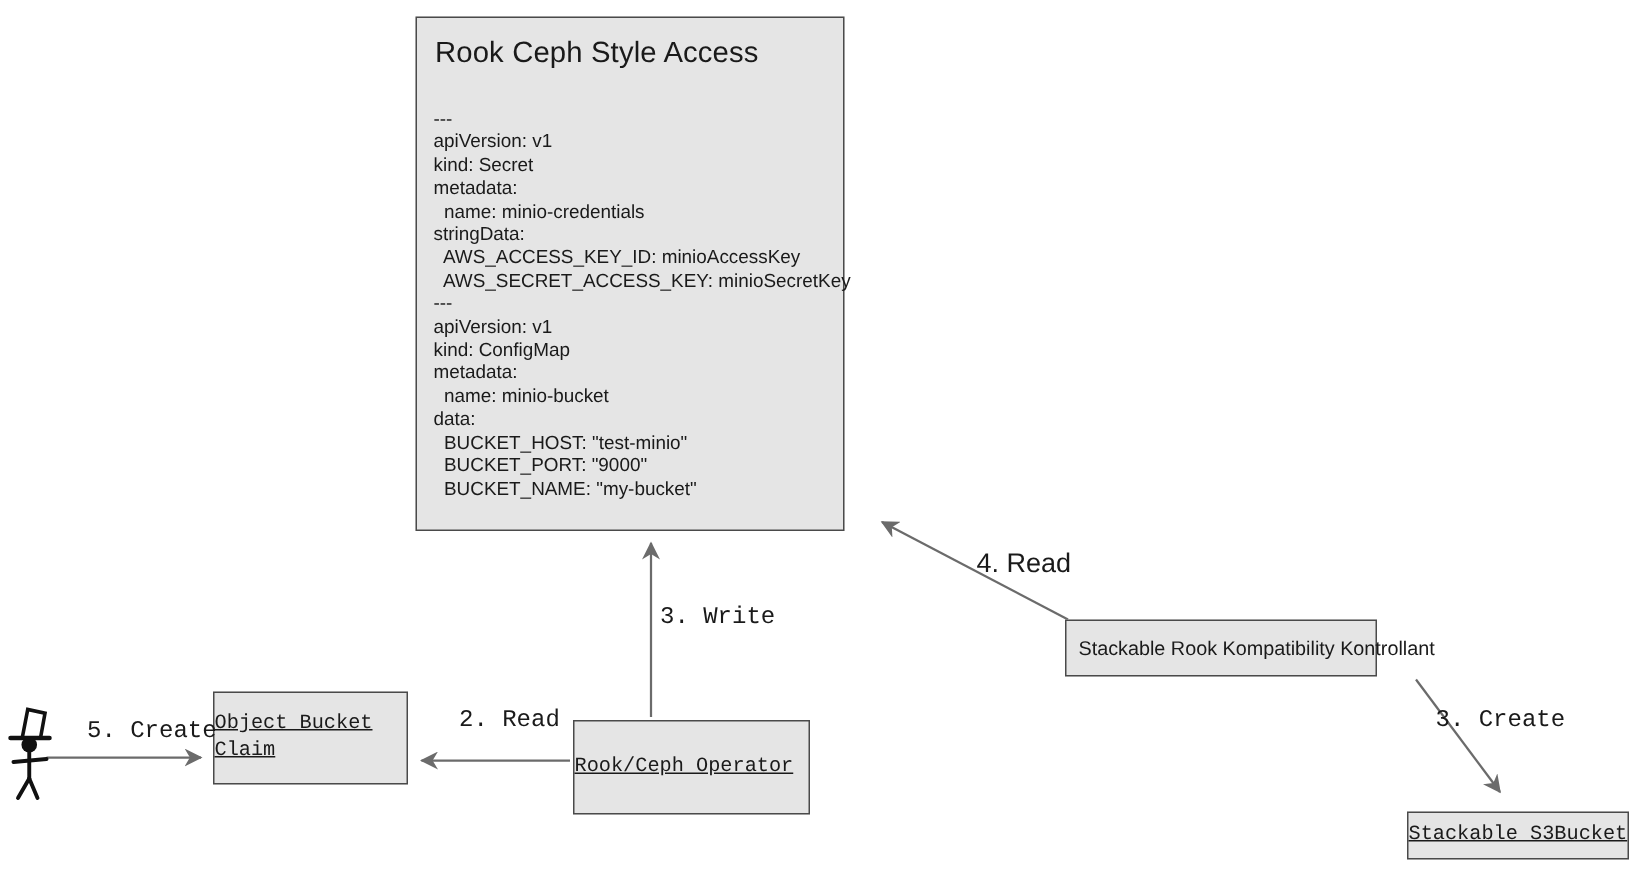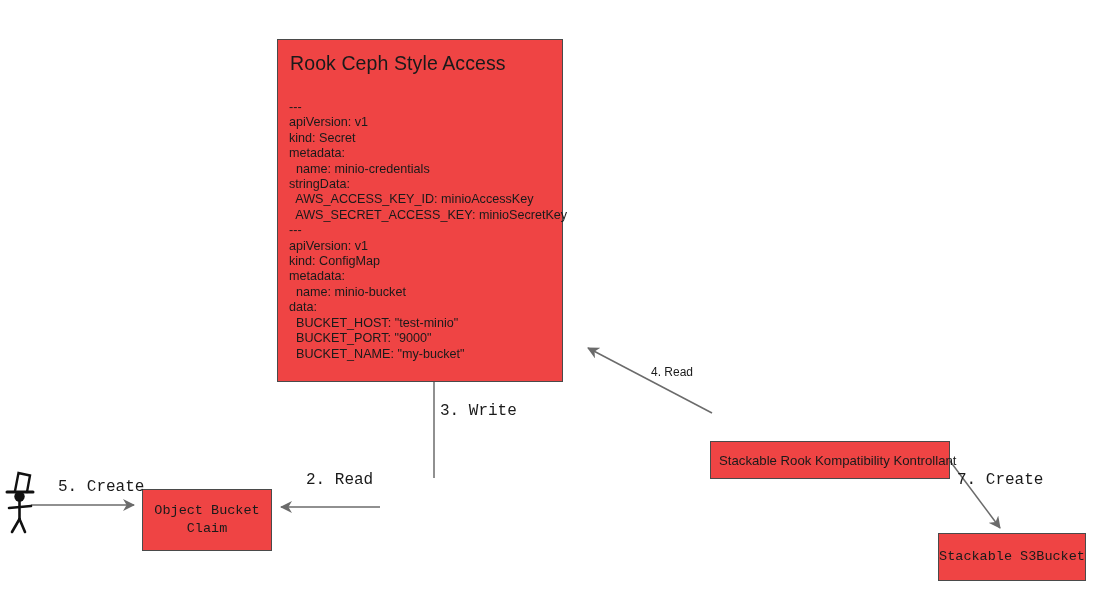--- a/index.html
+++ b/index.html
@@ -12,22 +12,21 @@
     width: 1094px;
     height: 591px;
     background: #ffffff;
     overflow: hidden;
     font-family: "Liberation Sans", sans-serif;
   }
   .box {
     position: absolute;
     box-sizing: border-box;
     border: 1.4px solid #4a4a4a;
-    background: #ef4444;
-    margin-top: 28px;
+    background: #e5e5e5;
   }
   .yaml-box {
     left: 277px;
     top: 11px;
     width: 286px;
     height: 343px;
   }
   .yaml-title {
     position: absolute;
     left: 12px;
@@ -47,74 +46,74 @@
     line-height: 15.4px;
     color: #1a1a1a;
     white-space: pre;
   }
   .mono-box-label {
     position: absolute;
     left: 0;
     right: 0;
     top: 50%;
     transform: translateY(-50%);
-    text-align: center;
     font-family: "Liberation Mono", "DejaVu Sans Mono", monospace;
     font-size: 13.5px;
     line-height: 18px;
     color: #1a1a1a;
     white-space: pre-line;
+    text-decoration: underline;
   }
   .obc-box {
     left: 142px;
     top: 461px;
     width: 130px;
     height: 62px;
   }
   .operator-box {
     left: 382px;
     top: 480px;
     width: 158px;
     height: 63px;
   }
   .srkk-box {
     left: 710px;
     top: 413px;
-    width: 240px;
+    width: 208px;
     height: 38px;
   }
   .srkk-label {
     position: absolute;
     left: 8px;
     right: 2px;
     top: 50%;
     transform: translateY(-50%);
     font-family: "Liberation Sans", sans-serif;
     font-size: 13.2px;
     color: #1a1a1a;
     white-space: nowrap;
     text-align: left;
   }
   .s3bucket-box {
     left: 938px;
-    top: 505px;
+    top: 541px;
     width: 148px;
-    height: 48px;
+    height: 32px;
   }
   .arrow-label-mono {
     position: absolute;
     font-family: "Liberation Mono", "DejaVu Sans Mono", monospace;
     font-size: 16px;
     color: #1a1a1a;
     white-space: nowrap;
   }
   .arrow-label-sans {
     position: absolute;
     font-family: "Liberation Sans", sans-serif;
-    font-size: 12px;
+    font-size: 18px;
     color: #1a1a1a;
     white-space: nowrap;
   }
   svg.overlay {
     position: absolute;
     left: 0;
     top: 0;
     width: 1094px;
     height: 591px;
     pointer-events: none;
@@ -197,28 +196,31 @@
   BUCKET_HOST: "test-minio"
   BUCKET_PORT: "9000"
   BUCKET_NAME: "my-bucket"</div>
   </div>
 
   <div class="box obc-box">
     <div class="mono-box-label">Object Bucket
 Claim</div>
   </div>
 
+  <div class="box operator-box">
+    <div class="mono-box-label">Rook/Ceph Operator</div>
+  </div>
 
   <div class="box srkk-box">
     <div class="srkk-label">Stackable Rook Kompatibility Kontrollant</div>
   </div>
 
   <div class="box s3bucket-box">
     <div class="mono-box-label">Stackable S3Bucket</div>
   </div>
 
   <div class="arrow-label-mono" style="left:58px; top:478px;">5. Create</div>
   <div class="arrow-label-mono" style="left:306px; top:471px;text-align:right;">2. Read</div>
   <div class="arrow-label-mono" style="left:440px; top:402px;">3. Write</div>
   <div class="arrow-label-sans" style="left:651px; top:365px;">4. Read</div>
-  <div class="arrow-label-mono" style="left:957px; top:471px;">7. Create</div>
+  <div class="arrow-label-mono" style="left:957px; top:471px;">3. Create</div>
 
 </div>
 
 </body></html>

